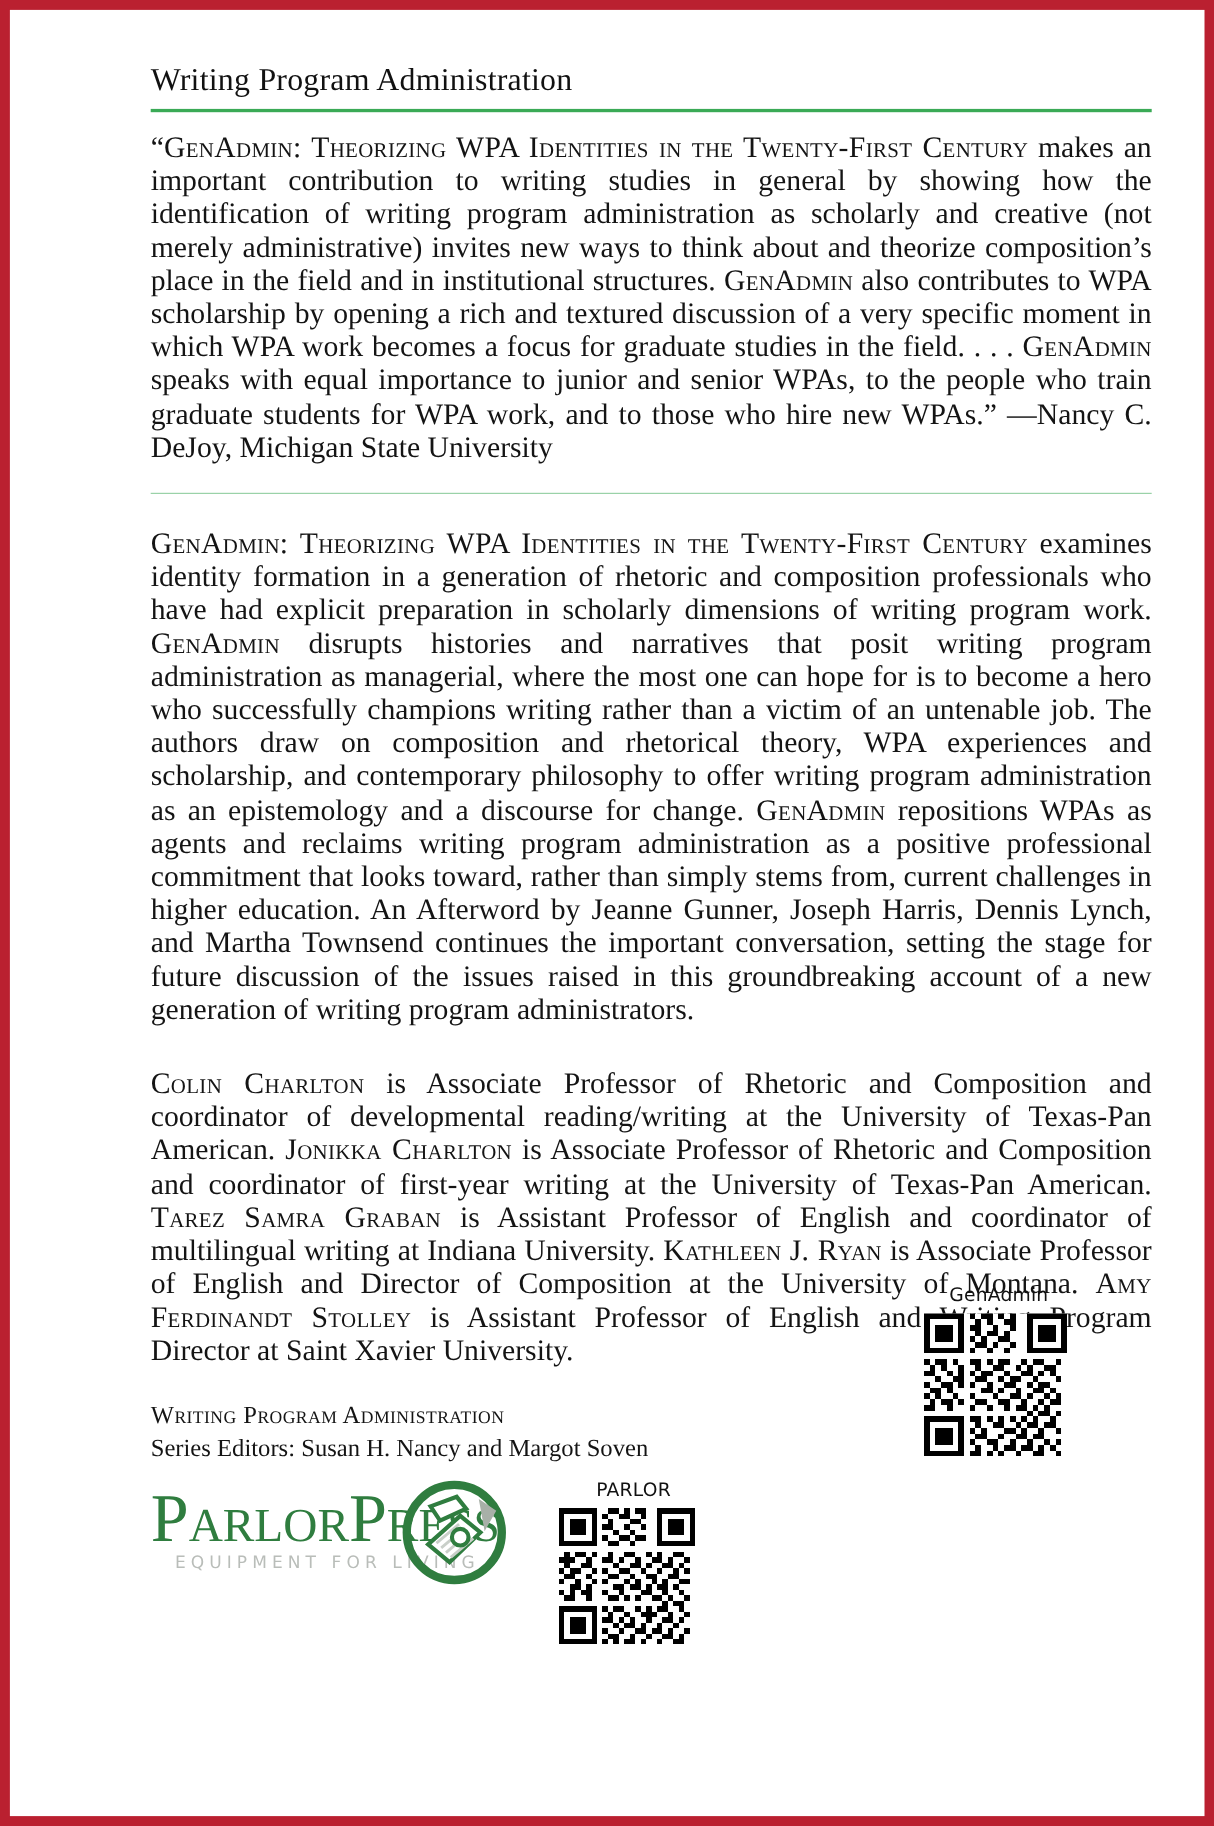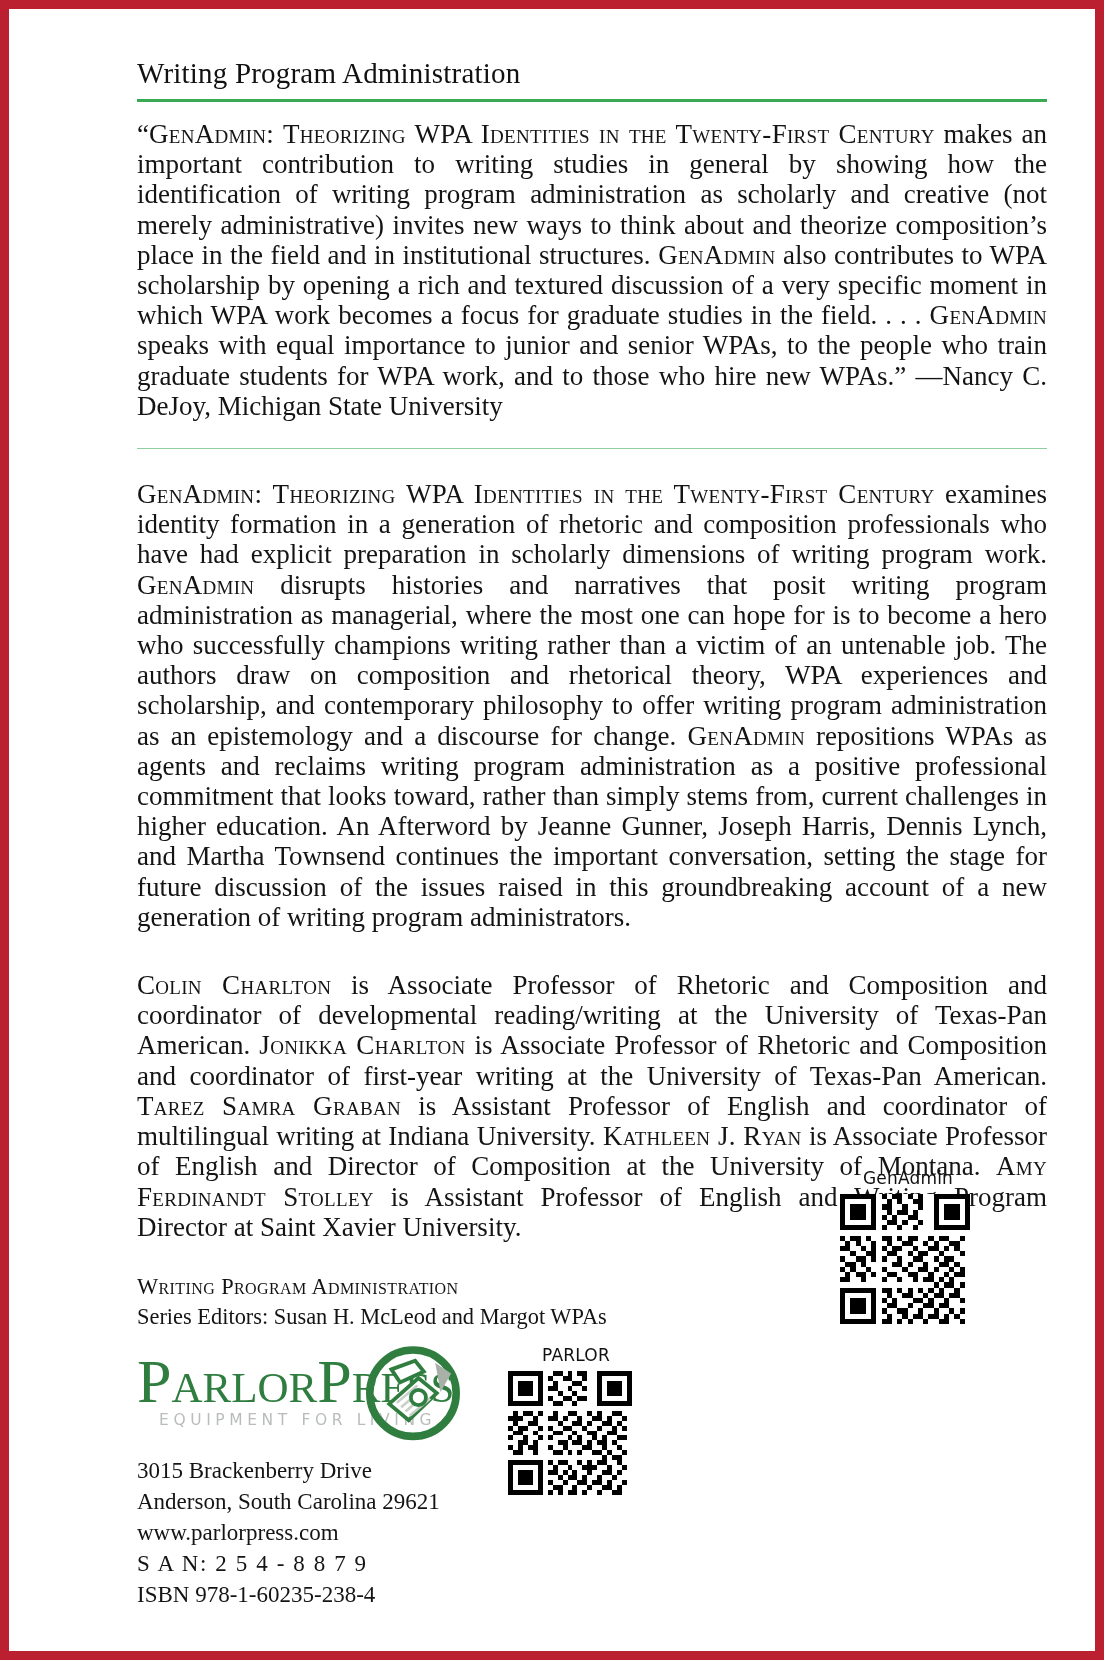--- a/index.html
+++ b/index.html
@@ -154,48 +154,41 @@
   <p class="para"><span class="sc">GenAdmin: Theorizing WPA Identities in the Twenty-First Century</span><span> examines identity formation in a generation of rhetoric and composition professionals who have had explicit preparation in scholarly dimensions of writing program work. </span><span class="sc">GenAdmin</span><span> disrupts histories and narratives that posit writing program administration as managerial, where the most one can hope for is to become a hero who successfully champions writing rather than a victim of an untenable job. The authors draw on composition and rhetorical theory, WPA experiences and scholarship, and contemporary philosophy to offer writing program administration as an epistemology and a discourse for change. </span><span class="sc">GenAdmin</span><span> repositions WPAs as agents and reclaims writing program administration as a positive professional commitment that looks toward, rather than simply stems from, current challenges in higher education. An Afterword by Jeanne Gunner, Joseph Harris, Dennis Lynch, and Martha Townsend continues the important conversation, setting the stage for future discussion of the issues raised in this groundbreaking account of a new generation of writing program administrators.</span></p>
 
   <div class="gap-lg"></div>
 
   <p class="para bios"><span class="sc">Colin Charlton</span><span> is Associate Professor of Rhetoric and Composition and coordinator of developmental reading/writing at the University of Texas-Pan American. </span><span class="sc">Jonikka Charlton</span><span> is Associate Professor of Rhetoric and Composition and coordinator of first-year writing at the University of Texas-Pan American. </span><span class="sc">Tarez Samra Graban</span><span> is Assistant Professor of English and coordinator of multilingual writing at Indiana University. </span><span class="sc">Kathleen J. Ryan</span><span> is Associate Professor of English and Director of Composition at the University of Montana. </span><span class="sc">Amy Ferdinandt Stolley</span><span> is Assistant Professor of English and Writing Program Director at Saint Xavier University.</span></p>
 
   <div class="gap-md"></div>
 
   <div class="series-block">
     <div class="line1">Writing Program Administration</div>
-    <div>Series Editors: Susan H. McLeod and Margot WPAs</div>
+    <div>Series Editors: Susan H. Nancy and Margot Soven</div>
   </div>
 
   <div class="logo-wrap">
     <div class="logo-word"><span>Parlor</span><span>Press</span></div>
     <div class="logo-tag">EQUIPMENT FOR LIVING</div>
     <svg class="logo-mark" viewBox="0 0 100 100">
       <circle cx="50" cy="52" r="40" fill="none" stroke="#2f7d3f" stroke-width="7"></circle>
       <path d="M28 62 L55 38 L72 52 L46 77 Z" fill="#ffffff" stroke="#2f7d3f" stroke-width="3.5"></path>
       <g stroke="#c9cfc9" stroke-width="2.4">
         <line x1="35" y1="61" x2="54" y2="45"></line>
         <line x1="39" y1="65" x2="58" y2="49"></line>
         <line x1="43" y1="69" x2="62" y2="53"></line>
         <line x1="47" y1="73" x2="66" y2="57"></line>
       </g>
       <path d="M30 30 L52 22 L60 32 L38 42 Z" fill="#ffffff" stroke="#2f7d3f" stroke-width="3.5"></path>
       <path d="M72 26 L84 34 L76 48 Z" fill="#a8b0a8" stroke="#a8b0a8" stroke-width="2"></path>
       <circle cx="55" cy="56" r="7" fill="#ffffff" stroke="#2f7d3f" stroke-width="3.5"></circle>
     </svg>
   </div>
 
-  <div class="address">
-    <div>3015 Brackenberry Drive</div>
-    <div>Anderson, South Carolina 29621</div>
-    <div>www.parlorpress.com</div>
-    <div class="san">S A N: 2 5 4 - 8 8 7 9</div>
-    <div>ISBN 978-1-60235-238-4</div>
-  </div>
 </div>
 
 <div class="qr-genadmin">
   <div class="qr-label">GenAdmin</div>
   <svg class="qr-box" viewBox="0 0 25 25" shape-rendering="crispEdges">
     <rect width="25" height="25" fill="#fff"></rect>
     <g fill="#000">
       <path d="M0 0h7v7h-7z"></path>
         <path d="M1 1h5v5h-5z" fill="#fff"></path>
         <path d="M2 2h3v3h-3z"></path>

